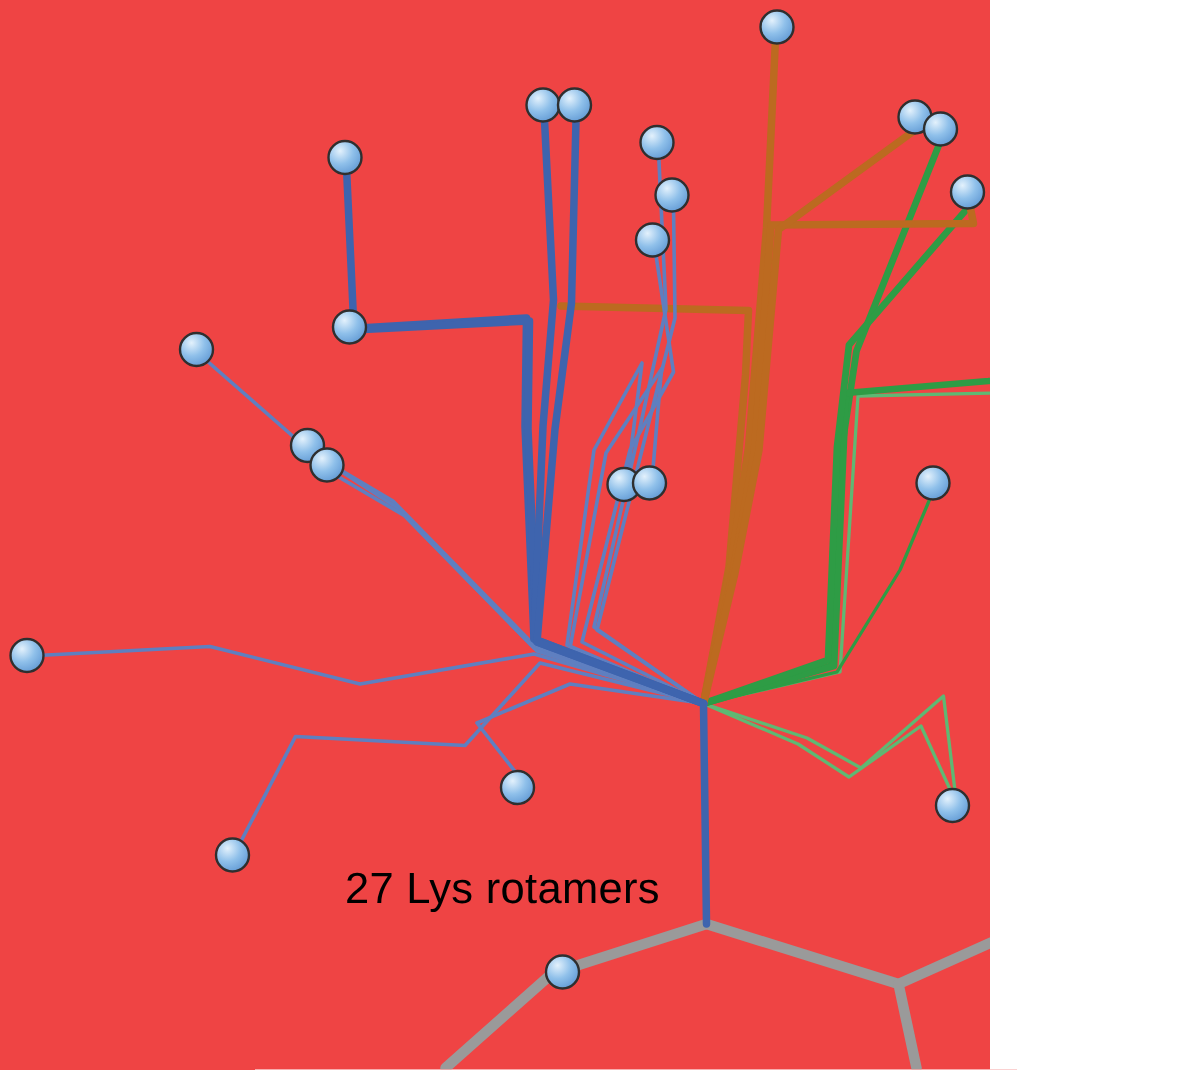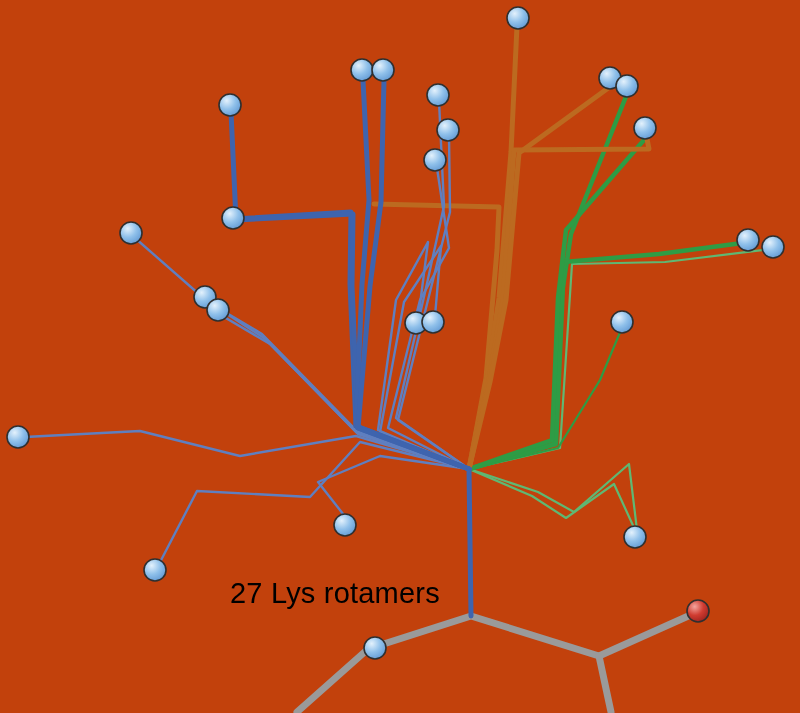--- a/index.html
+++ b/index.html
@@ -3,23 +3,23 @@
 <meta charset="utf-8">
 <style>
   html, body {
     margin: 0;
     padding: 0;
     background: #ffffff;
     font-family: "Liberation Sans", sans-serif;
   }
   .viewport {
     position: relative;
-    width: 800px;
+    width: 660px;
     height: 713px;
-    background: #c2410c;
+    background: #ef4444;
     overflow: hidden;
   }
   .viewport svg {
     position: absolute;
     left: 0;
     top: 0;
     width: 800px;
     height: 713px;
     display: block;
   }

